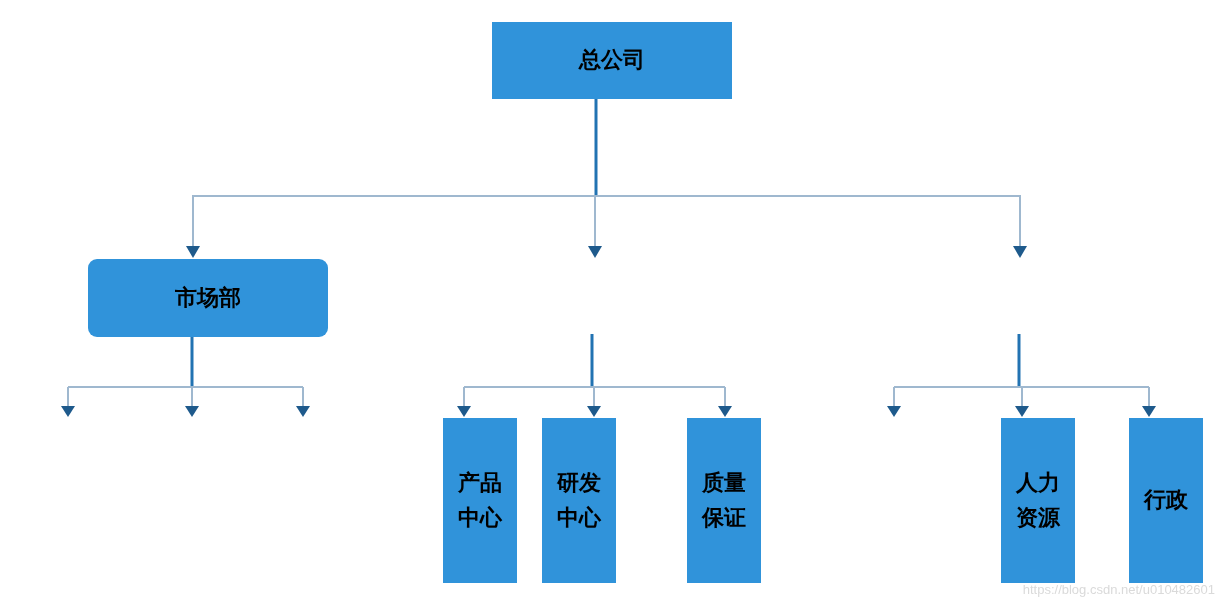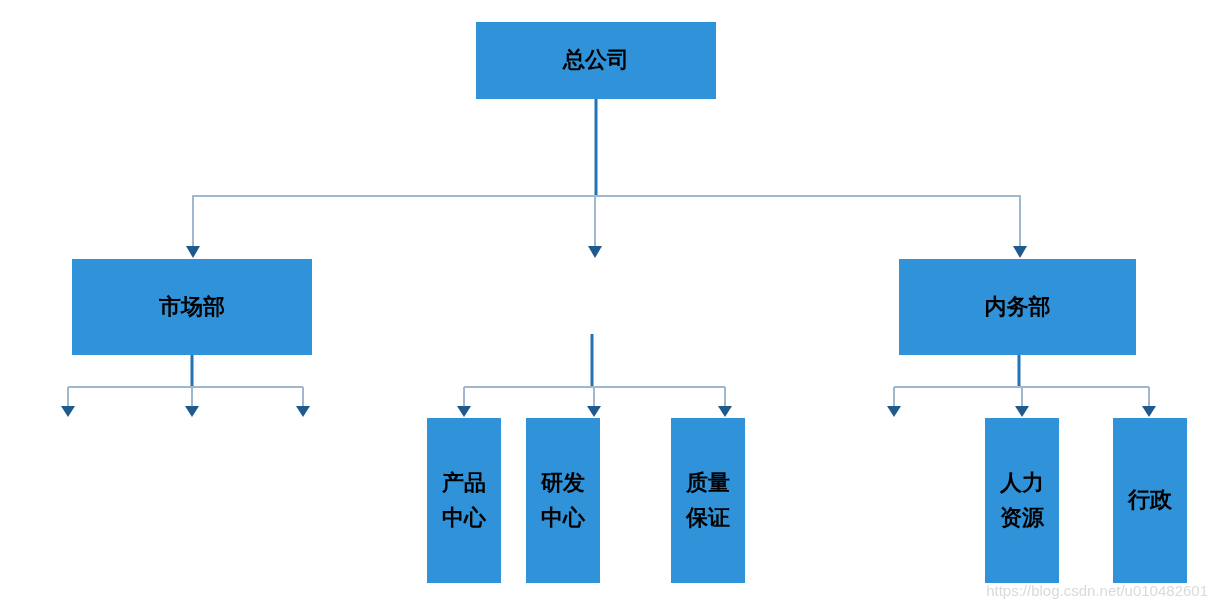--- a/index.html
+++ b/index.html
@@ -26,30 +26,31 @@
     color: var(--text, #000000);
     display: flex;
     flex-direction: column;
     align-items: center;
     justify-content: center;
     text-align: center;
     font-weight: bold;
     font-size: 22px;
     line-height: 1.55;
     box-sizing: border-box;
+    margin-left: 16px;
   }
   .node.level1 { width: 240px; height: 77px; top: 22px; }
-  .node.level2 { width: 240px; height: 96px; top: 259px; }
+  .node.level2 { width: 240px; height: 78px; top: 259px; border-radius: 9px; }
   .node.child  { width: 74px;  height: 165px; top: 418px; }
   .node.child span:empty { display: none; }
   #watermark {
     position: absolute;
     top: 582px;
-    right: 10px;
-    font-size: 15px;
+    right: 3px;
+    font-size: 13px;
     font-weight: normal;
     color: var(--watermark, #D6D6D6);
     opacity: 0.9;
     z-index: 5;
     letter-spacing: 0px;
     white-space: nowrap;
   }
 </style>
 </head>
 <body>
@@ -103,23 +104,20 @@
     </g>
   </svg>
 
   <div class="node level1" style="left:476px">
     <span>总公司</span>
   </div>
 
   <div class="node level2" style="left:72px">
     <span>市场部</span>
   </div>
-  <div class="node level2" style="left:899px;width:237px">
-    <span>内务部</span>
-  </div>
 
 
   <div class="node child" style="left:427px">
     <span>产品</span>
     <span>中心</span>
   </div>
   <div class="node child" style="left:526px">
     <span>研发</span>
     <span>中心</span>
   </div>

